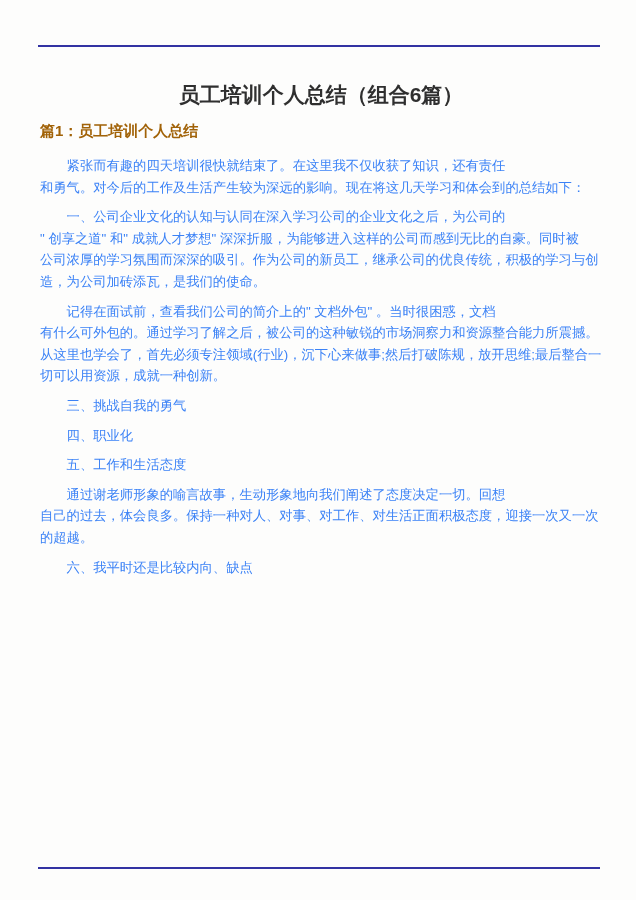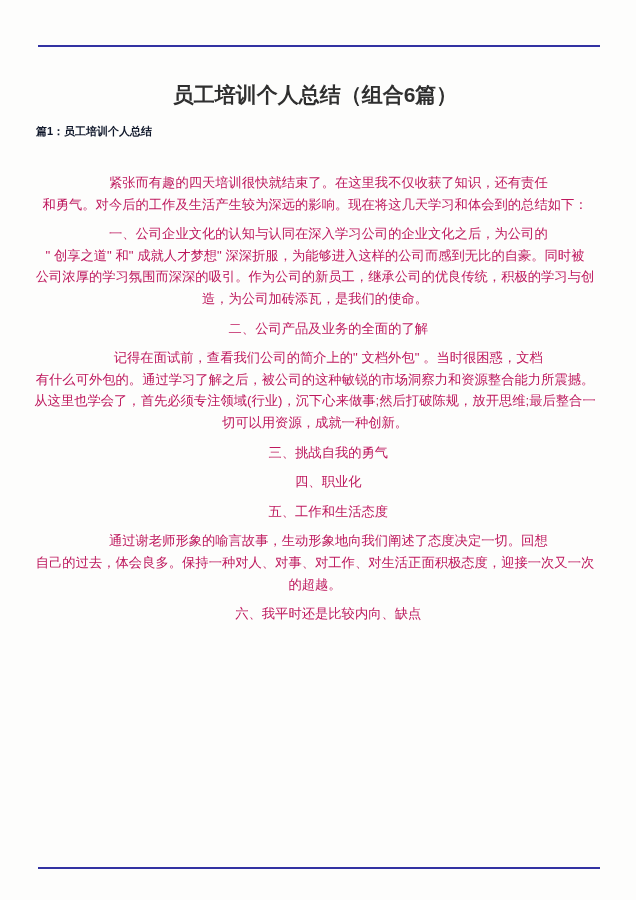--- a/index.html
+++ b/index.html
@@ -15,45 +15,44 @@
     position: absolute;
     left: 38px;
     width: 562px;
     height: 2px;
     background: #3232a2;
   }
   .rule.top { top: 45px; }
   .rule.bottom { top: 867px; }
   .content {
     position: absolute;
-    left: 28px;
+    left: 40px;
     right: 34px;
     top: 0;
   }
   .title {
     margin: 81px 0 0;
     text-align: center;
     font-size: 21px;
     line-height: 28px;
     font-weight: bold;
     color: #2f2f2f;
   }
   .section-heading {
-    margin: 11px 8px 0;
-    font-size: 11px;
+    margin: 11px 0 0;
+    font-size: 15px;
     line-height: 22px;
     font-weight: bold;
-    color: #0f172a;
+    color: #a16207;
   }
   .doc-body {
-    margin-top: 30px;
+    margin-top: 13px;
     font-size: 13.3px;
     line-height: 21.6px;
-    color: #be185d;
-    text-align: center;
+    color: #3b82f6;
   }
   .doc-body p {
     margin: 0 0 8px;
     text-indent: 2em;
     white-space: pre-line;
   }
 </style>
 </head>
 <body>
 
@@ -64,21 +63,20 @@
     <h1 class="title">员工培训个人总结（组合6篇）</h1>
     <h2 class="section-heading">篇1：员工培训个人总结</h2>
 
     <div class="doc-body">
       <p>紧张而有趣的四天培训很快就结束了。在这里我不仅收获了知识，还有责任
 和勇气。对今后的工作及生活产生较为深远的影响。现在将这几天学习和体会到的总结如下：</p>
       <p>一、公司企业文化的认知与认同在深入学习公司的企业文化之后，为公司的
 " 创享之道" 和" 成就人才梦想" 深深折服，为能够进入这样的公司而感到无比的自豪。同时被
 公司浓厚的学习氛围而深深的吸引。作为公司的新员工，继承公司的优良传统，积极的学习与创
 造，为公司加砖添瓦，是我们的使命。</p>
-      <p>二、公司产品及业务的全面的了解</p>
       <p>记得在面试前，查看我们公司的简介上的" 文档外包" 。当时很困惑，文档
 有什么可外包的。通过学习了解之后，被公司的这种敏锐的市场洞察力和资源整合能力所震撼。
 从这里也学会了，首先必须专注领域(行业)，沉下心来做事;然后打破陈规，放开思维;最后整合一
 切可以用资源，成就一种创新。</p>
       <p>三、挑战自我的勇气</p>
       <p>四、职业化</p>
       <p>五、工作和生活态度</p>
       <p>通过谢老师形象的喻言故事，生动形象地向我们阐述了态度决定一切。回想
 自己的过去，体会良多。保持一种对人、对事、对工作、对生活正面积极态度，迎接一次又一次
 的超越。</p>

